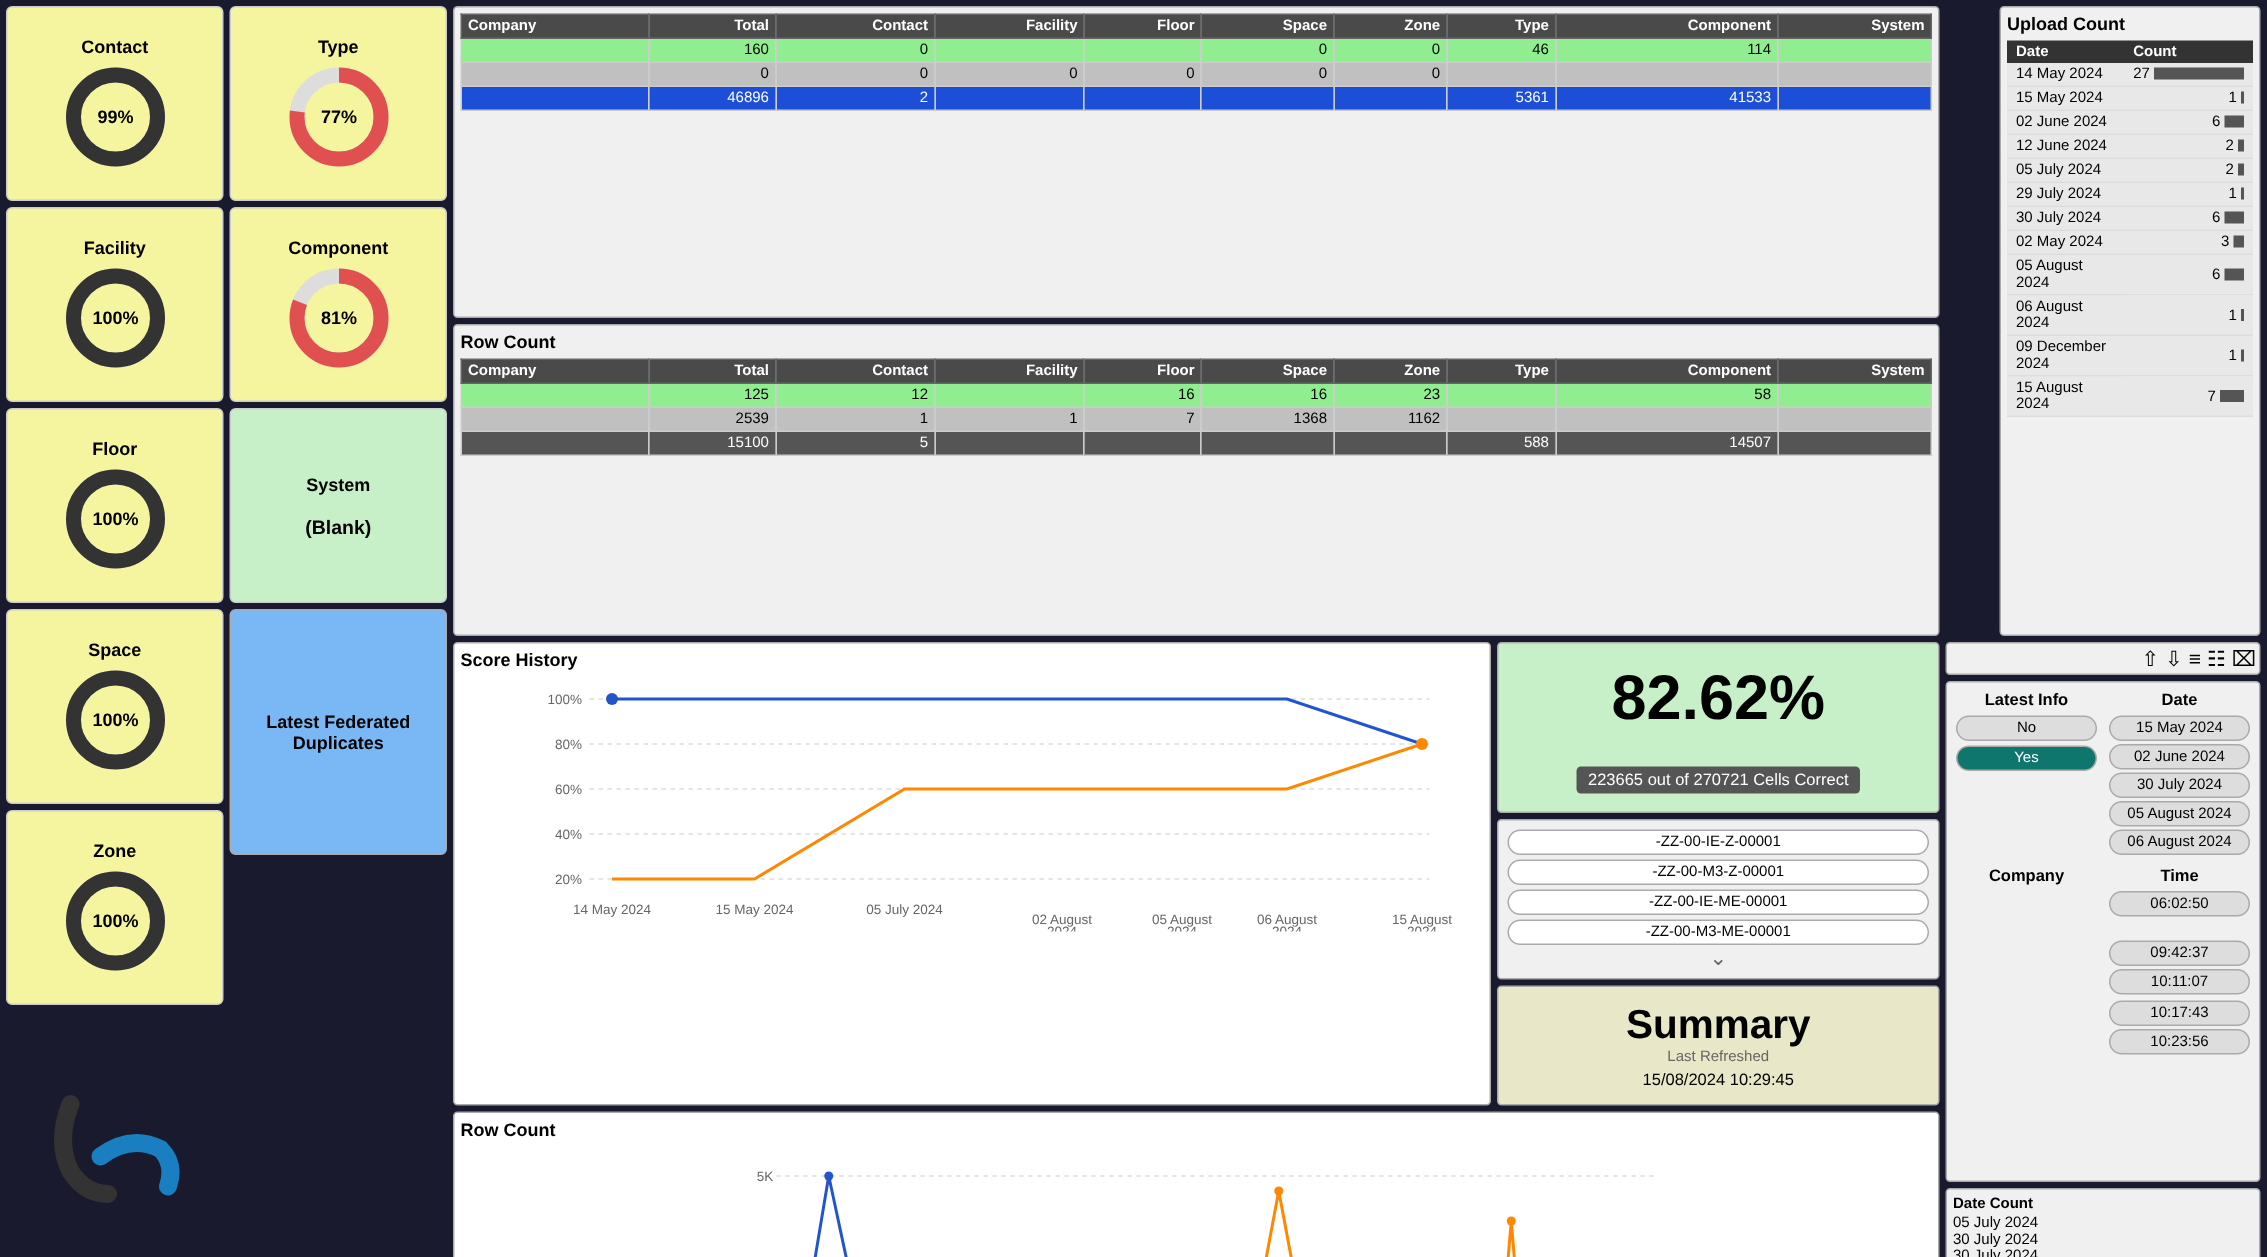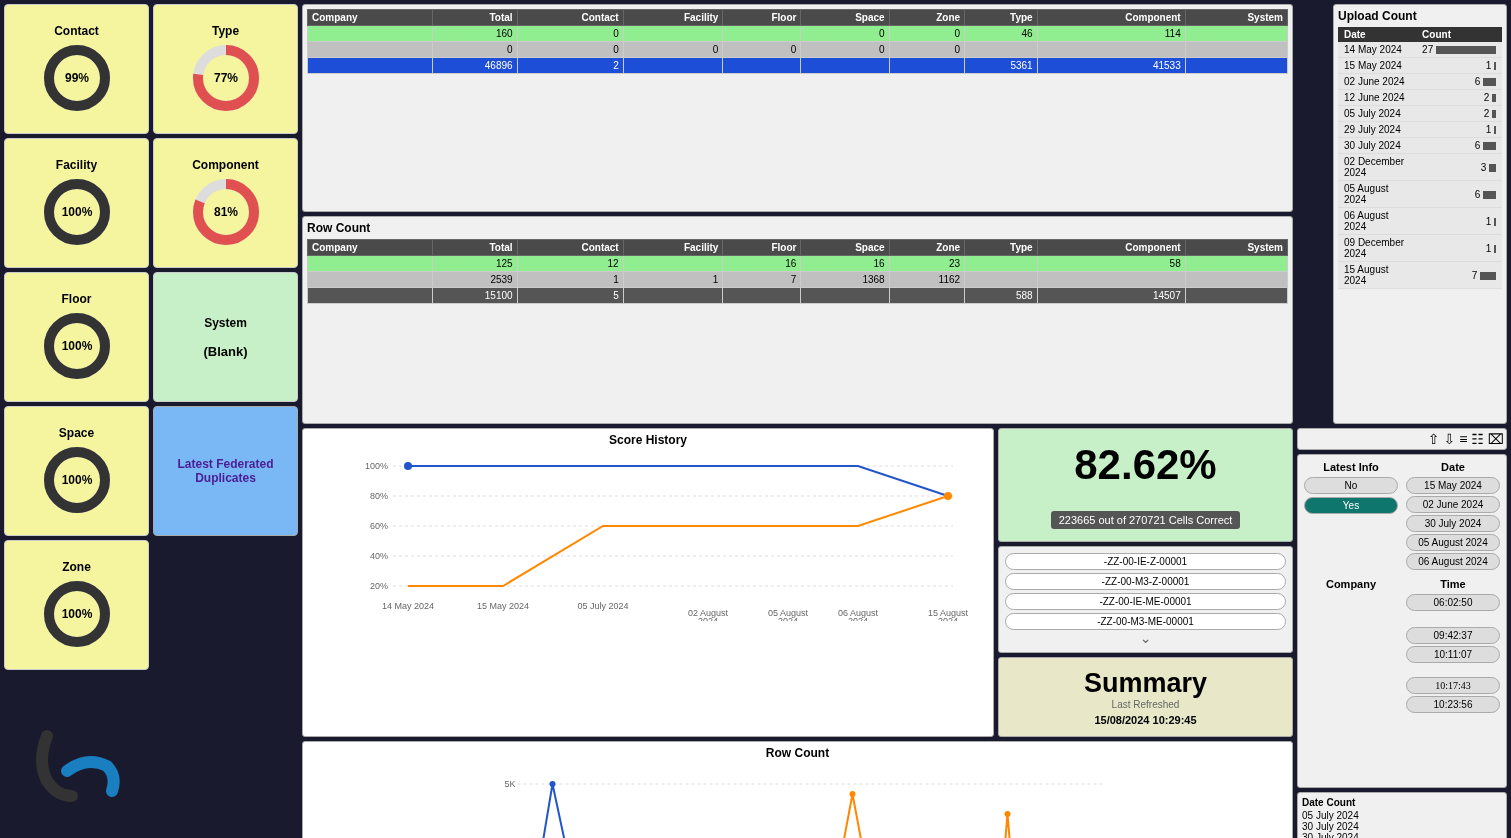--- a/index.html
+++ b/index.html
@@ -98,21 +98,20 @@
       color: #fff;
     }
 
     
     .chart-area {
       background: #fff;
       border: 1px solid #aaa;
       border-radius: 3px;
       padding: 4px;
       position: relative;
-      text-align: center;
     }
 
     
     .score-main-panel {
       background: #c8f0c8;
       border: 1px solid #aaa;
       border-radius: 3px;
       padding: 8px;
       display: flex;
       flex-direction: column;
@@ -132,29 +131,29 @@
       color: #fff;
       padding: 3px 8px;
       border-radius: 3px;
       margin-top: 22px;
     }
 
     .federated-card {
       background: #7ab8f5;
       border: 1px solid #aaa;
       border-radius: 4px;
-      height: 130px;
+      height: 164px;
       display: flex;
       align-items: center;
       justify-content: center;
       text-align: center;
       font-size: 12px;
       font-weight: bold;
       padding: 17px;
-      color: #4c1d95;
+      color: #000000;
       cursor: pointer;
     }
 
     
     .upload-panel {
       background: #f0f0f0;
       border: 1px solid #aaa;
       border-radius: 3px;
       padding: 4px;
     }
@@ -218,21 +217,21 @@
       font-weight: bold;
     }
 
     .summary-sub {
       font-size: 10px;
       color: #666;
     }
 
     .summary-date {
       font-size: 11px;
-      font-weight: bold;
+      font-weight: normal;
       margin-top: 4px;
     }
 
     .identifier-item {
       background: #fff;
       border: 1px solid #aaa;
       border-radius: 10px;
       padding: 2px 8px;
       font-size: 10px;
       text-align: center;
@@ -516,21 +515,21 @@
           1&nbsp;<span class="count-bar" style="width:2px;"></span>
         </td>
       </tr>
             <tr style="background: rgb(232, 232, 232);">
         <td>30 July 2024</td>
         <td class="bar-cell">
           6&nbsp;<span class="count-bar" style="width:13px;"></span>
         </td>
       </tr>
             <tr>
-        <td>02 December 2024</td>
+        <td>02 May 2024</td>
         <td class="bar-cell">
           3&nbsp;<span class="count-bar" style="width:7px;"></span>
         </td>
       </tr>
             <tr style="background: rgb(232, 232, 232);">
         <td>05 August 2024</td>
         <td class="bar-cell">
           6&nbsp;<span class="count-bar" style="width:13px;"></span>
         </td>
       </tr>
@@ -683,21 +682,21 @@
 
         <div>
           <div style="font-weight:bold; font-size:11px; margin-bottom:4px; text-align:center;">Company</div>
         </div>
 
         <div>
           <div style="font-weight:bold; font-size:11px; margin-bottom:4px; text-align:center;">Time</div>
           <div class="info-badge">06:02:50</div>
           <div class="info-badge" style="margin-top:16px;">09:42:37</div>
           <div class="info-badge" style="margin-top:2px;">10:11:07</div>
-          <div class="info-badge" style="margin-top:14px;font-family:Liberation Serif, serif;">10:17:43</div>
+          <div class="info-badge" style="margin-top:4px;">10:17:43</div>
           <div class="info-badge" style="margin-top:2px;">10:23:56</div>
         </div>
       </div>
     </div>
 
     <div style="background:#f0f0f0; border:1px solid #aaa; border-radius:3px; padding:4px; font-size:10px;">
       <div style="font-weight:bold; margin-bottom:2px;">Date Count</div>
       <div>05 July 2024</div>
       <div>30 July 2024</div>
       <div>30 July 2024</div>

